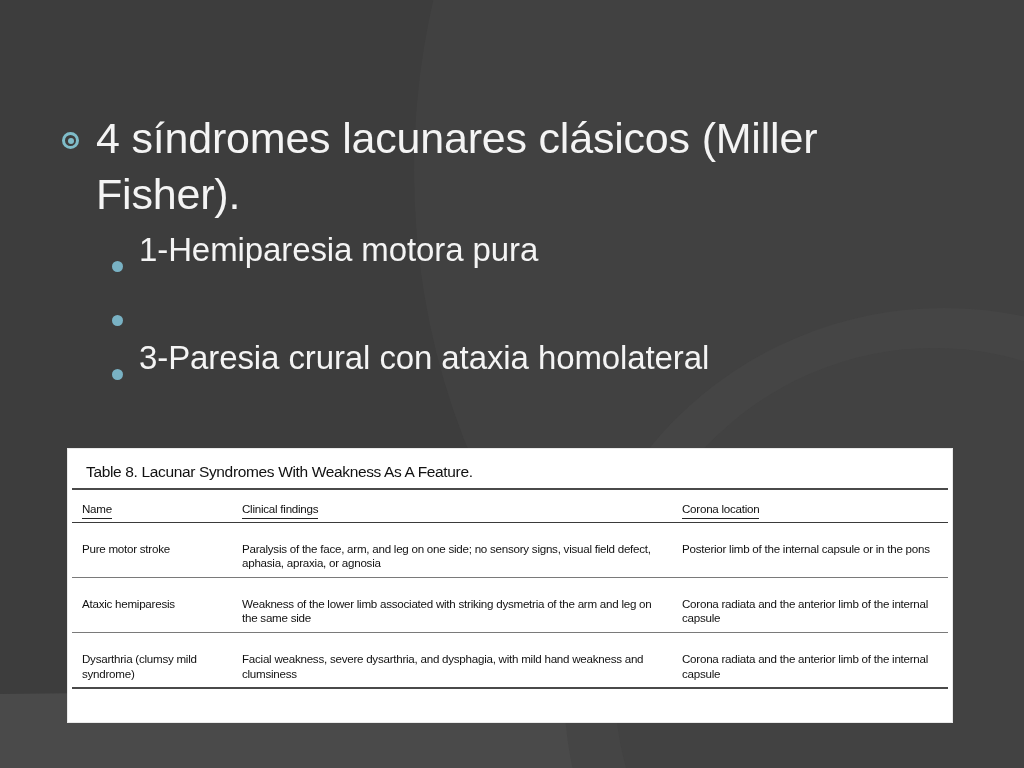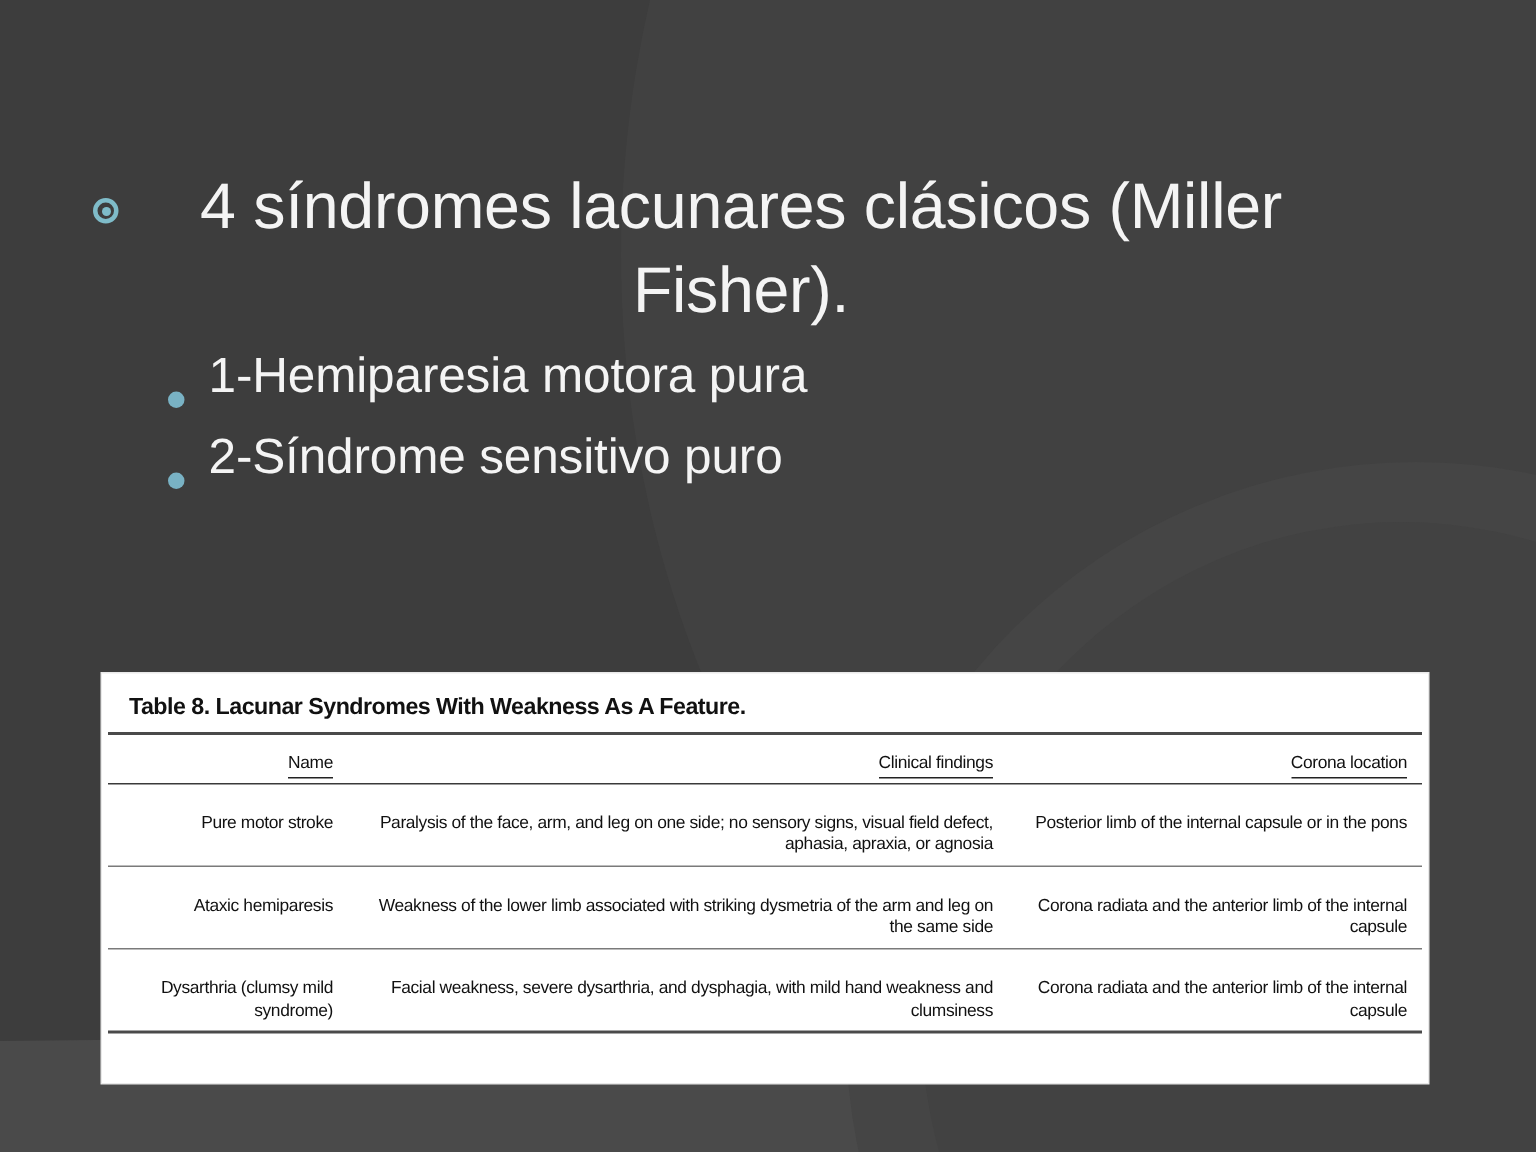--- a/index.html
+++ b/index.html
@@ -115,21 +115,20 @@
     height: 6px;
     border-radius: 50%;
     background: #7fbcc9;
   }
   .lvl1-text {
     color: #f4f4f4;
     font-size: 43px;
     line-height: 56px;
     font-weight: 300;
     letter-spacing: -0.2px;
-    text-align: center;
   }
 
   
   .lvl2-list {
     position: absolute;
     left: 112px;
     top: 226px;
     width: 820px;
   }
   .lvl2 {
@@ -162,35 +161,35 @@
     top: 449px;
     width: 884px;
     height: 273px;
     background: #ffffff;
     box-sizing: border-box;
     box-shadow: 0 0 0 1px #e9e9e9;
     overflow: hidden;
   }
   .tp-title {
     font-size: 15.5px;
-    font-weight: bold;
+    font-weight: normal;
     color: #111;
     padding: 10px 0 7px 14px;
     letter-spacing: -0.35px;
     border-bottom: 2.5px solid #4a4a4a;
     margin: 4px 4px 0 4px;
   }
   table.tp {
     width: calc(100% - 8px);
     margin: 0 4px;
     border-collapse: collapse;
     table-layout: fixed;
   }
   table.tp th, table.tp td {
-    text-align: right;
+    text-align: left;
     vertical-align: top;
     font-size: 11.6px;
     line-height: 14.6px;
     color: #111;
     letter-spacing: -0.25px;
     padding: 19px 10px 6px 10px;
   }
   table.tp th {
     font-weight: normal;
     padding-top: 12px;
@@ -233,21 +232,24 @@
       <span class="lvl1-text">4 síndromes lacunares clásicos (Miller Fisher).</span>
     </div>
 
     <div class="lvl2-list">
       <div class="lvl2">
         <span class="dot-bullet"></span>
         <span class="lvl2-text">1-Hemiparesia motora pura</span>
       </div>
       <div class="lvl2">
         <span class="dot-bullet"></span>
-        <span class="lvl2-text">2-Síndrome sensitivo puro</span>
+      </div>
+      <div class="lvl2">
+        <span class="dot-bullet"></span>
+        <span class="lvl2-text">3-Paresia crural con ataxia homolateral</span>
       </div>
     </div>
 
     <div class="table-pic">
       <div class="tp-title">Table 8. Lacunar Syndromes With Weakness As A Feature.</div>
       <table class="tp">
         <colgroup>
           <col class="col-name">
             <col class="col-find">
             <col class="col-loc">

